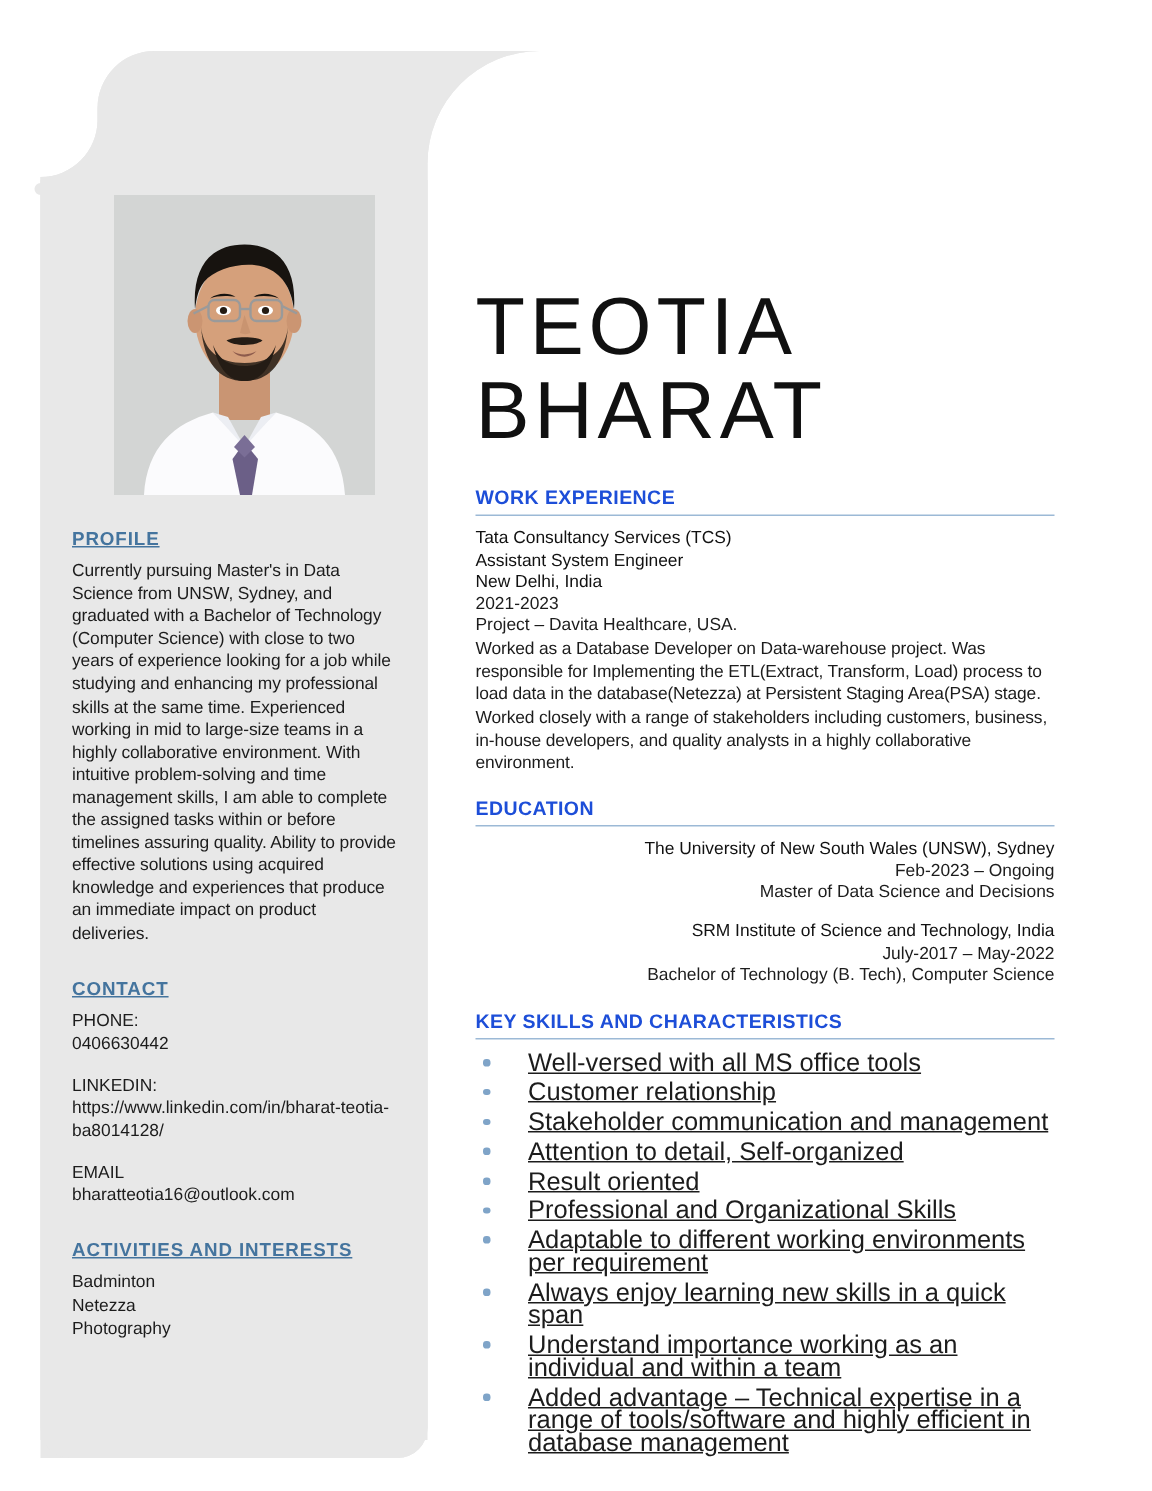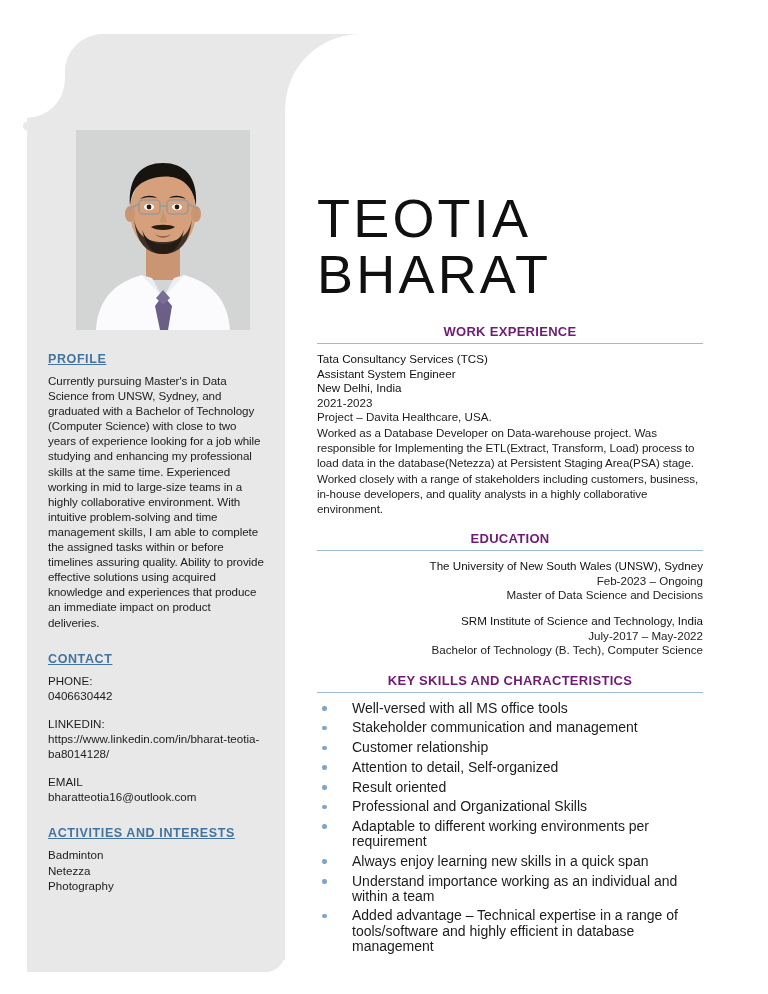--- a/index.html
+++ b/index.html
@@ -101,24 +101,23 @@
     line-height: 56px;
     color: #101010;
     white-space: nowrap;
   }
 
   .section { margin-bottom: 15px; }
 
   .sec-heading {
     font-size: 13px;
     font-weight: bold;
-    color: #701a75;
+    color: #1d4ed8;
     letter-spacing: 0.3px;
     margin-bottom: 4px;
-    text-align: center;
   }
   .sec-rule {
     height: 1px;
     background: #9cb9d6;
     width: 100%;
     margin-bottom: 8px;
   }
 
   .job-head, .edu-head {
     font-size: 11.6px;
@@ -141,24 +140,25 @@
   .edu-entry:last-child { margin-bottom: 0; }
 
   .skills-list {
     list-style: none;
     margin: 0;
     padding: 0;
   }
   .skill-item {
     position: relative;
     padding-left: 35px;
-    font-size: 14px;
+    font-size: 17px;
     color: #1c1c1c;
     line-height: 15.2px;
     margin-bottom: 4.5px;
+    text-decoration: underline;
   }
   .skill-bullet {
     position: absolute;
     left: 5px;
     top: 5.5px;
     width: 4.5px;
     height: 4.5px;
     border-radius: 50%;
     background: #7fa4c8;
   }
@@ -317,22 +317,22 @@
         <div class="edu-meta">July-2017 – May-2022</div>
         <div class="edu-meta">Bachelor of Technology (B. Tech), Computer Science</div>
       </div>
     </div>
 
     <div class="section">
       <div class="sec-heading">KEY SKILLS AND CHARACTERISTICS</div>
       <div class="sec-rule"></div>
       <ul class="skills-list">
         <li class="skill-item"><span class="skill-bullet"></span><span>Well-versed with all MS office tools</span></li>
+        <li class="skill-item"><span class="skill-bullet"></span><span>Customer relationship</span></li>
         <li class="skill-item"><span class="skill-bullet"></span><span>Stakeholder communication and management</span></li>
-        <li class="skill-item"><span class="skill-bullet"></span><span>Customer relationship</span></li>
         <li class="skill-item"><span class="skill-bullet"></span><span>Attention to detail, Self-organized</span></li>
         <li class="skill-item"><span class="skill-bullet"></span><span>Result oriented</span></li>
         <li class="skill-item"><span class="skill-bullet"></span><span>Professional and Organizational Skills</span></li>
         <li class="skill-item"><span class="skill-bullet"></span><span>Adaptable to different working environments per requirement</span></li>
         <li class="skill-item"><span class="skill-bullet"></span><span>Always enjoy learning new skills in a quick span</span></li>
         <li class="skill-item"><span class="skill-bullet"></span><span>Understand importance working as an individual and within a team</span></li>
         <li class="skill-item"><span class="skill-bullet"></span><span>Added advantage – Technical expertise in a range of tools/software and highly efficient in database management</span></li>
       </ul>
     </div>
 

